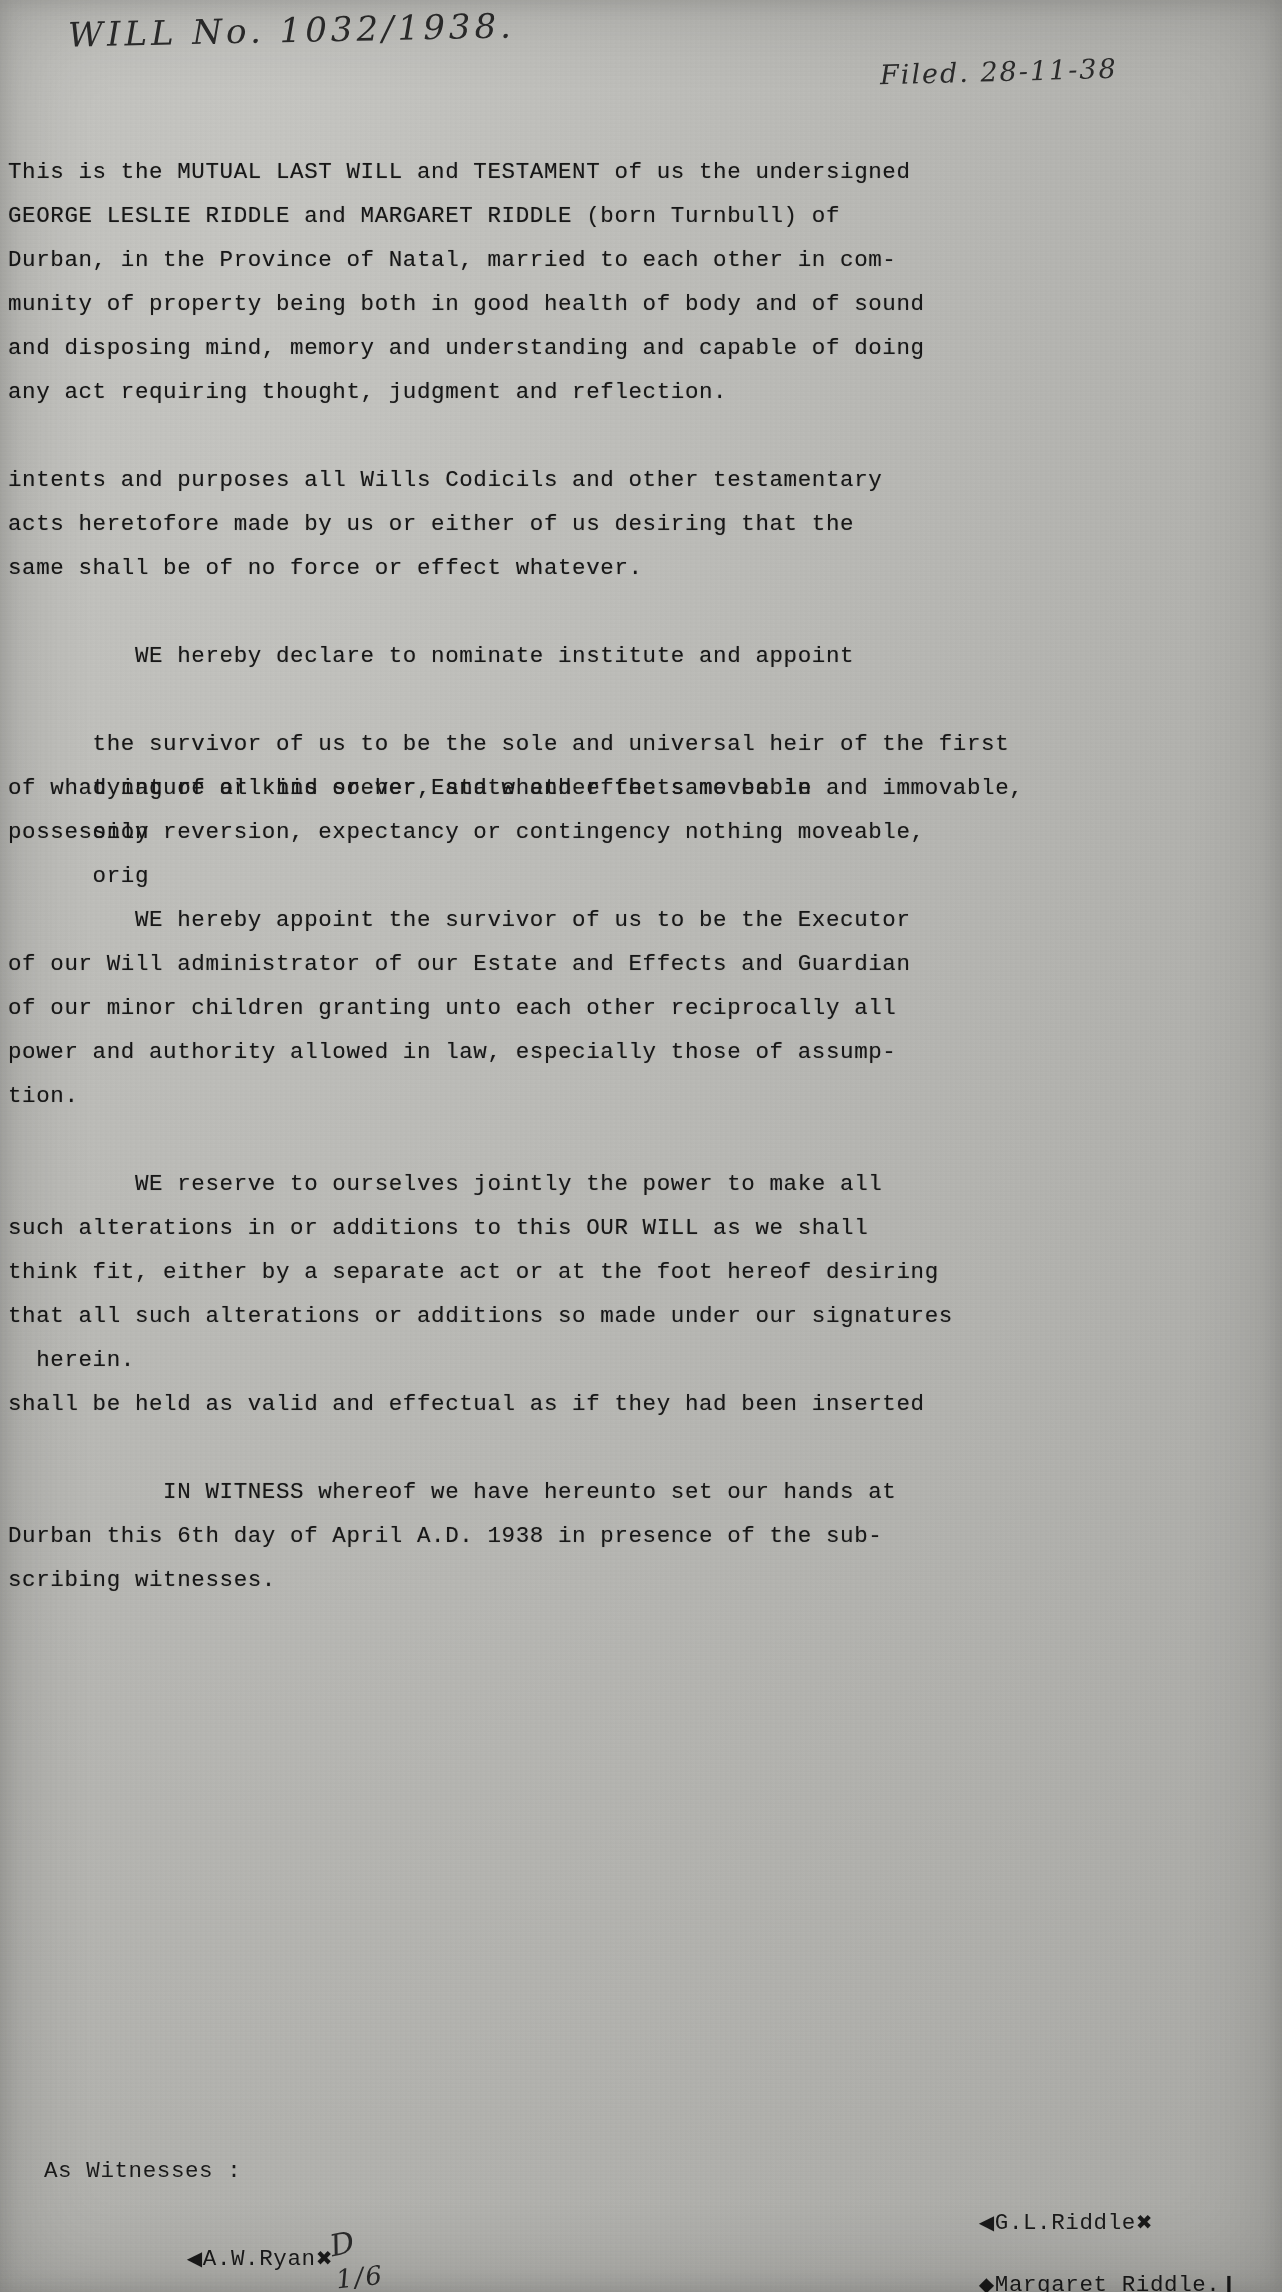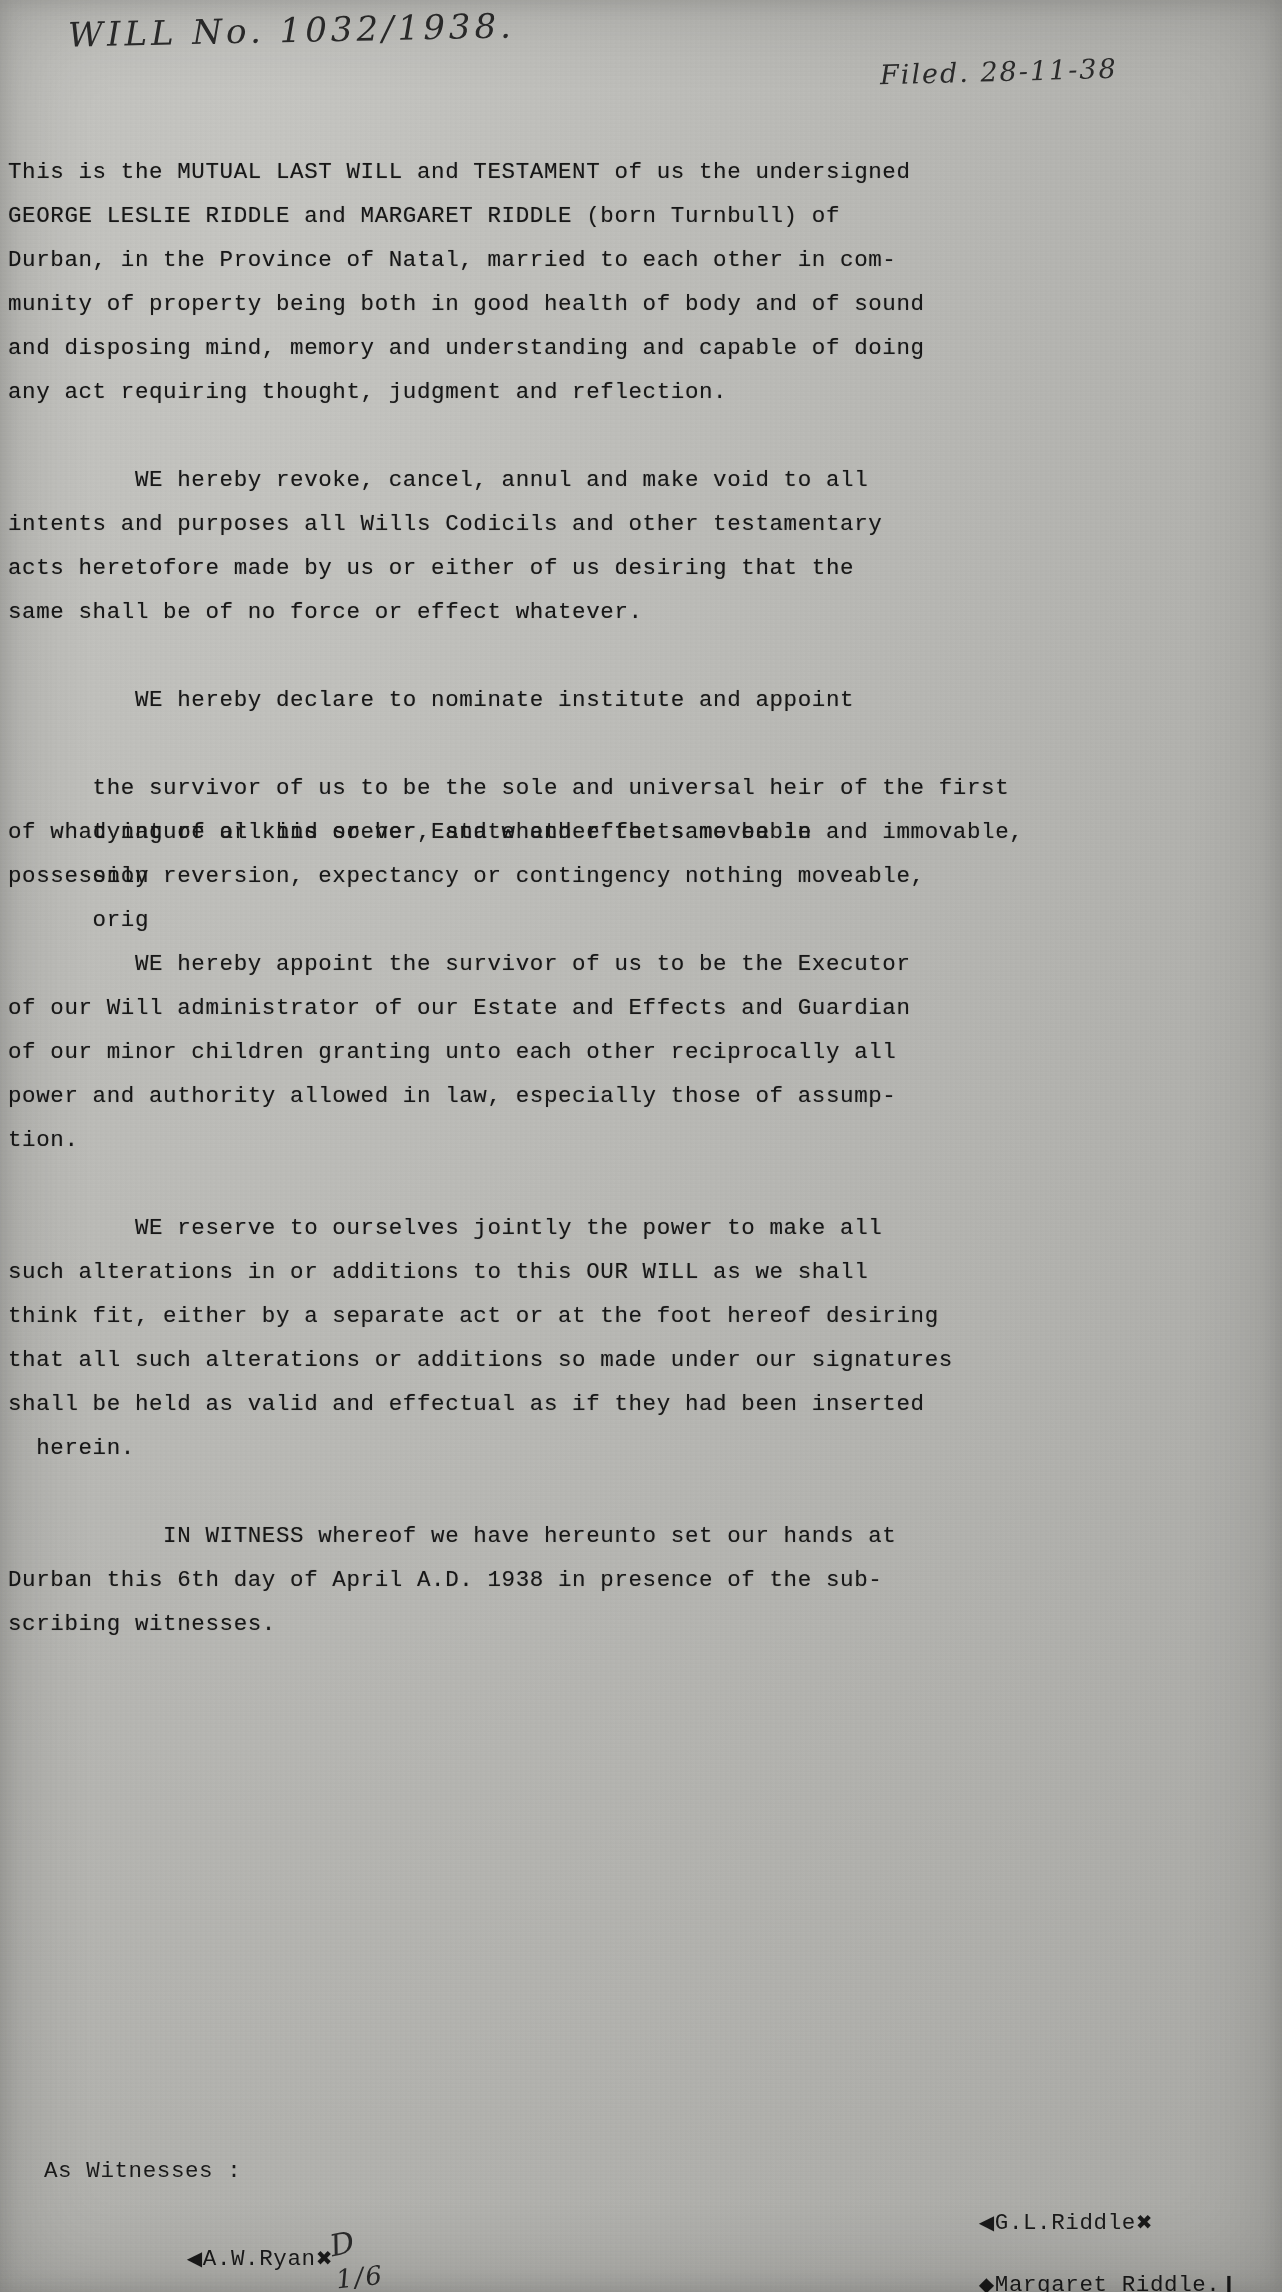--- a/index.html
+++ b/index.html
@@ -135,21 +135,20 @@
 
     <div class="line">This is the MUTUAL LAST WILL and TESTAMENT of us the undersigned</div>
     <div class="line">GEORGE LESLIE RIDDLE and MARGARET RIDDLE (born Turnbull) of</div>
     <div class="line">Durban, in the Province of Natal, married to each other in com-</div>
     <div class="line">munity of property being both in good health of body and of sound</div>
     <div class="line">and disposing mind, memory and understanding and capable of doing</div>
     <div class="line">any act requiring thought, judgment and reflection.</div>
 
     <div class="sp-line"></div>
 
-    <div class="line">         WE hereby revoke, cancel, annul and make void to all</div>
     <div class="line">intents and purposes all Wills Codicils and other testamentary</div>
     <div class="line">acts heretofore made by us or either of us desiring that the</div>
     <div class="line">same shall be of no force or effect whatever.</div>
 
     <div class="sp-line"></div>
 
     <div class="line">         WE hereby declare to nominate institute and appoint</div>
     <div class="line">
       the survivor of us to be the <span class="u">sole and universal heir of the first</span>
     </div>
@@ -168,22 +167,22 @@
     <div class="line"><span class="u">of our minor children granting unto each other reciprocally all</span></div>
     <div class="line"><span class="u">power and authority allowed in law</span>, especially those of assump-</div>
     <div class="line">tion.</div>
 
     <div class="sp-line"></div>
 
     <div class="line">         WE reserve to ourselves jointly the power to make all</div>
     <div class="line">such alterations in or additions to this OUR WILL as we shall</div>
     <div class="line">think fit, either by a separate act or at the foot hereof desiring</div>
     <div class="line">that all such alterations or additions so made under our signatures</div>
+    <div class="line">  herein.</div>
     <div class="line">shall be held as valid and effectual as if they had been inserted</div>
-    <div class="line">  herein.</div>
 
     <div class="sp-line"></div>
 
     <div class="line">           IN WITNESS whereof we have hereunto set our hands at</div>
     <div class="line">Durban this 6th day of April A.D. 1938 in presence of the sub-</div>
     <div class="line">scribing witnesses.</div>
   </div>
 
   <div id="sig-area">
     <div class="sigrow">

